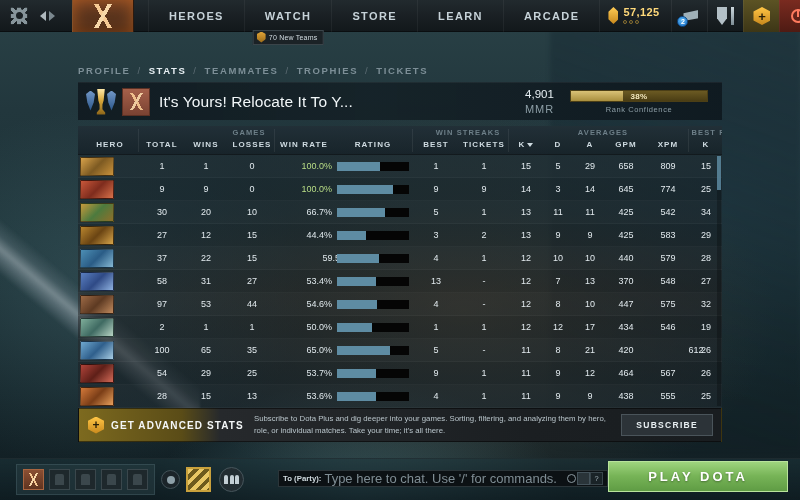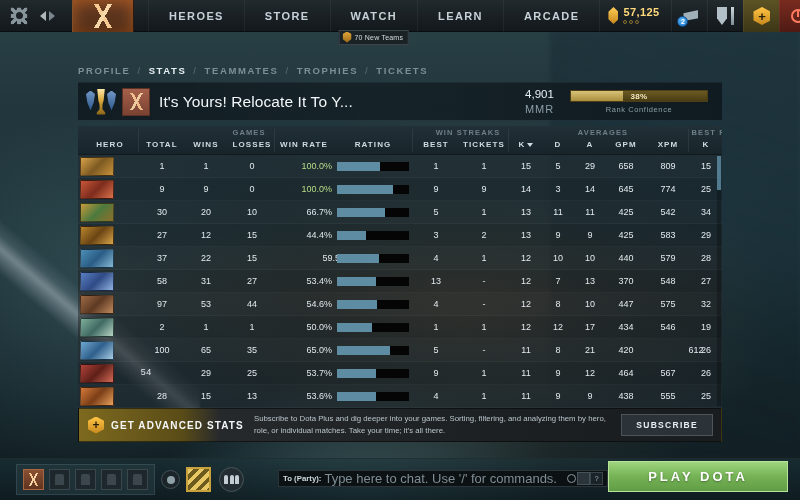--- a/index.html
+++ b/index.html
@@ -387,28 +387,28 @@
       <div class="dota-logo-tab">
         <span class="dota-glyph"></span>
       </div>
     </div>
 
     <div class="tb-menu">
       <div class="tb-menu-item">
         <span>HEROES</span>
       </div>
       <div class="tb-menu-item">
-        <span>STORE</span>
-      </div>
-      <div class="tb-menu-item">
         <span>WATCH</span>
         <span class="new-teams-badge">
           <span class="nt-shield"></span>
           <span>70 New Teams</span>
         </span>
+      </div>
+      <div class="tb-menu-item">
+        <span>STORE</span>
       </div>
       <div class="tb-menu-item">
         <span>LEARN</span>
       </div>
       <div class="tb-menu-item">
         <span>ARCADE</span>
       </div>
     </div>
 
     <div class="tb-right">
@@ -666,21 +666,21 @@
           <div class="cell" style="left: 496px; width: 32px;">21</div>
           <div class="cell" style="left: 528px; width: 40px;">420</div>
           <div class="cell" style="left: 596px; width: 44px;">612</div>
           <div class="cell" style="left: 612px; width: 32px;">26</div>
           <div class="ratebar" style="left: 259px;">
             <i style="width: 74%;"></i>
           </div>
         </div>
         <div class="trow">
           <div class="portrait" style="background: linear-gradient(135deg, rgb(176, 68, 58), rgb(94, 31, 24), rgb(212, 107, 88));"></div>
-          <div class="cell" style="left: 46px; width: 44px; font-family: Liberation Mono, monospace;">54</div>
+          <div class="cell" style="left: 62px; width: 44px;">54</div>
           <div class="cell" style="left: 106px; width: 44px;">29</div>
           <div class="cell" style="left: 150px; width: 48px;">25</div>
           <div class="cell pct" style="left: 198px; width: 56px;">53.7%</div>
           <div class="cell" style="left: 336px; width: 44px;">9</div>
           <div class="cell" style="left: 380px; width: 52px;">1</div>
           <div class="cell" style="left: 432px; width: 32px;">11</div>
           <div class="cell" style="left: 464px; width: 32px;">9</div>
           <div class="cell" style="left: 496px; width: 32px;">12</div>
           <div class="cell" style="left: 528px; width: 40px;">464</div>
           <div class="cell" style="left: 568px; width: 44px;">567</div>

